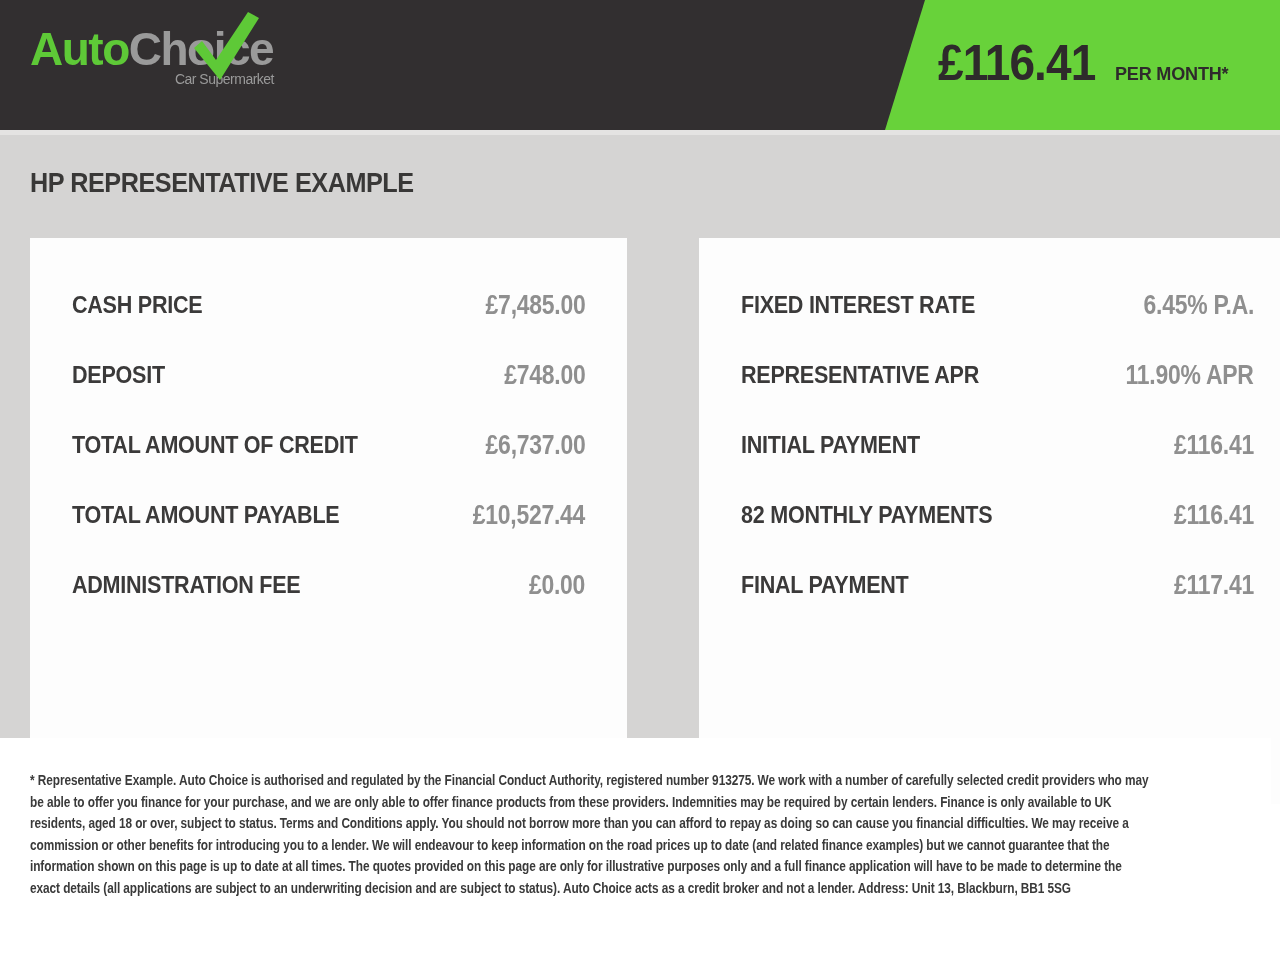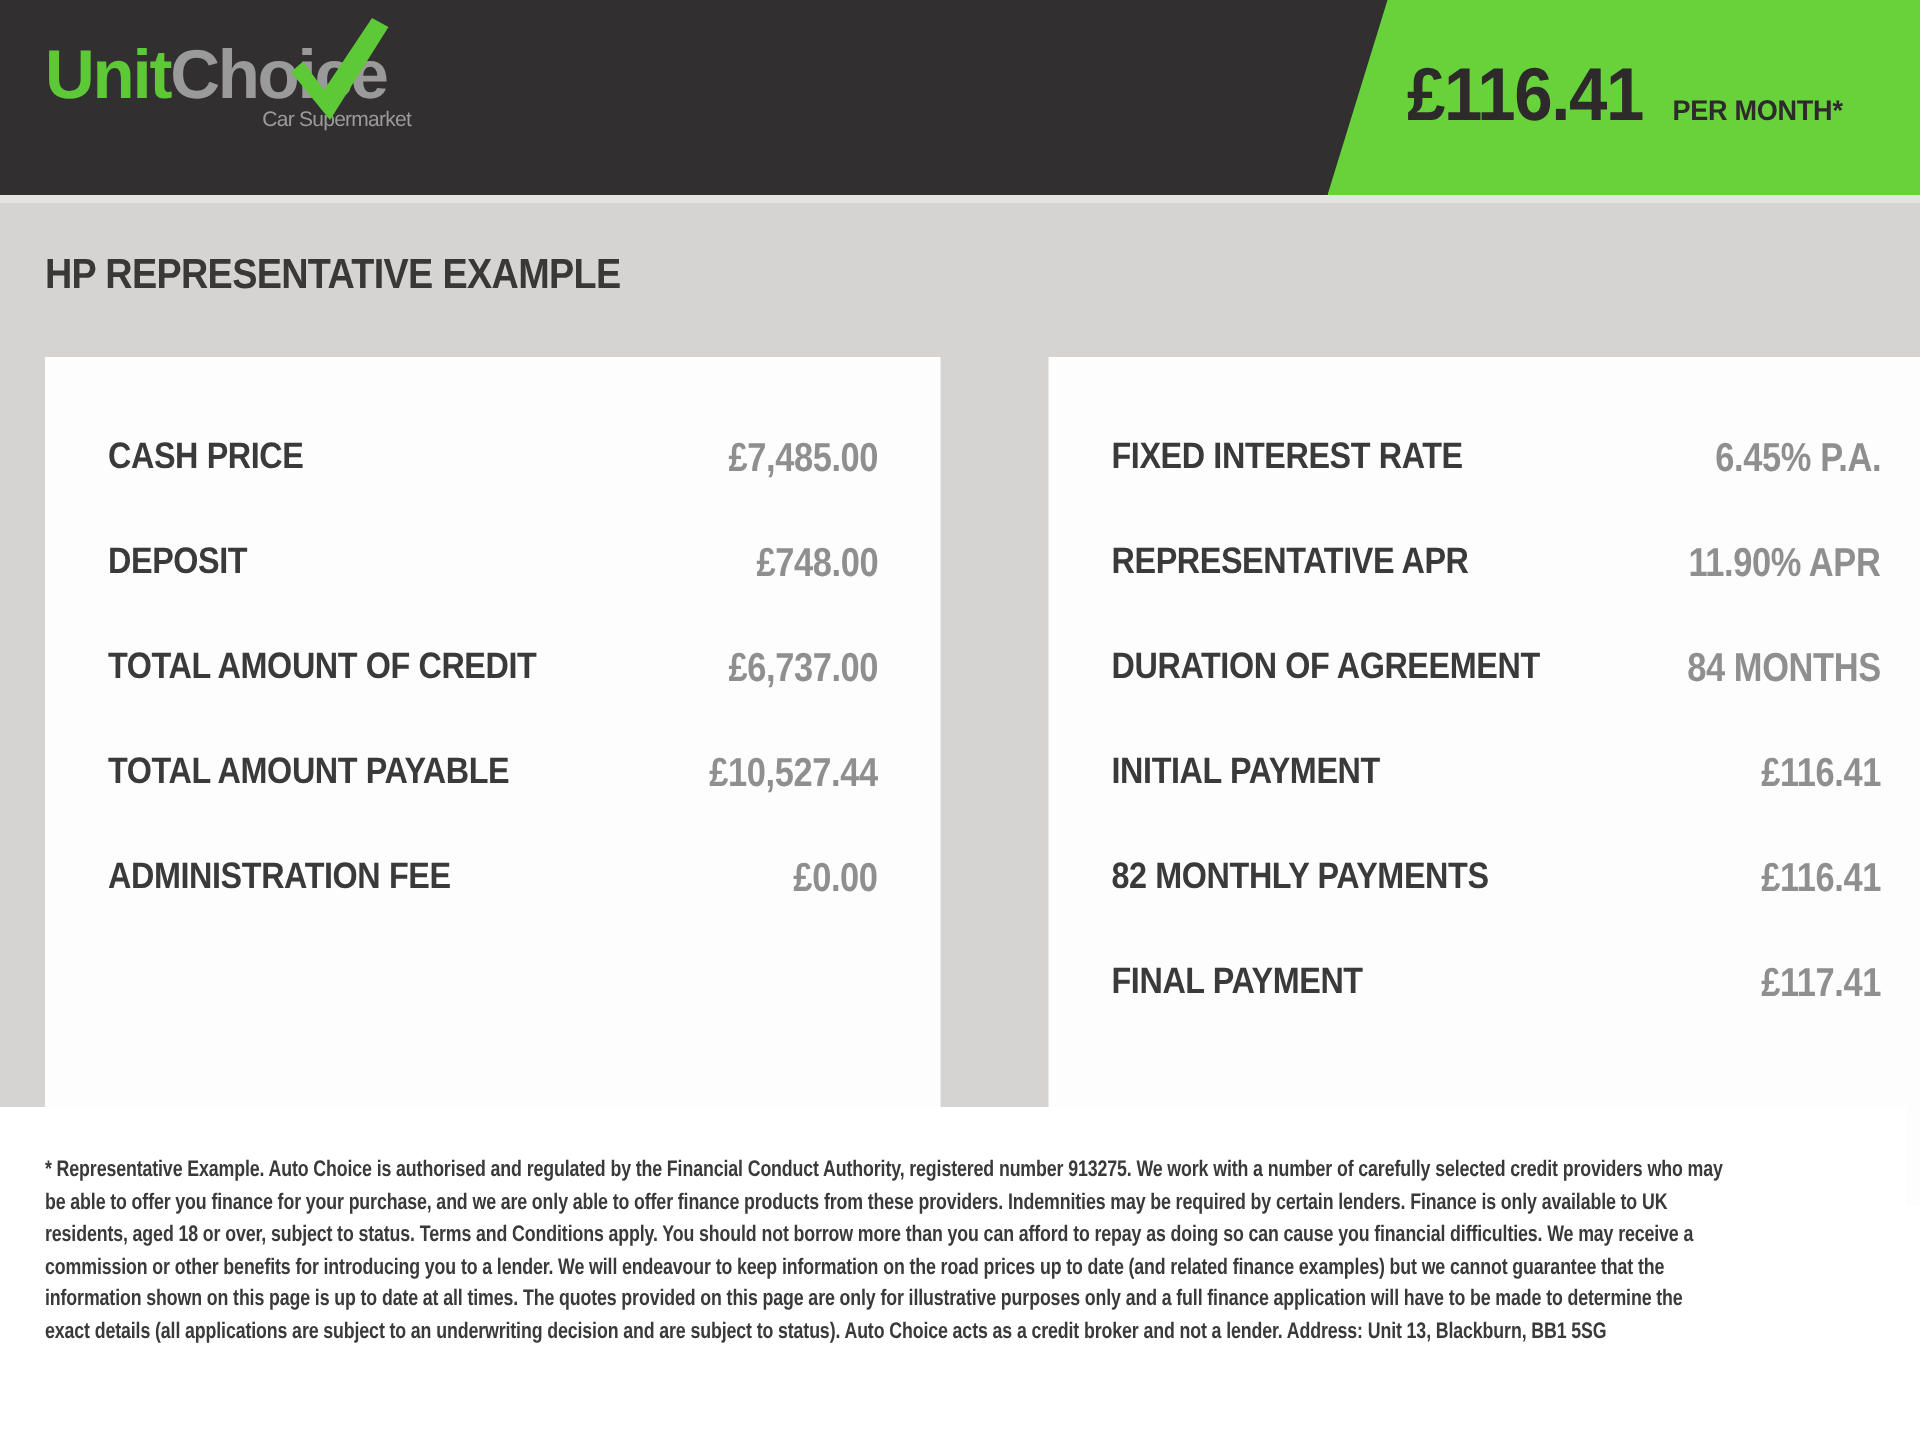--- a/index.html
+++ b/index.html
@@ -45,21 +45,21 @@
 </style>
 </head>
 <body>
 
 <div class="page">
 
   <div class="header">
 
     <div class="logo">
       <div class="logo-main">
-        <span class="logo-auto">Unit</span><span class="logo-choice">Choice</span>
+        <span class="logo-auto">Auto</span><span class="logo-choice">Choice</span>
         <svg class="logo-check" viewBox="0 0 74 76">
           <path d="M6 40 L14 33 L28 52 L60 4 L71 10 L32 72 Z" fill="#5ec937"></path>
         </svg>
       </div>
       <div class="logo-tagline">Car Supermarket</div>
     </div>
 
     <div class="price-banner">
       <div class="price-inner">
         <span class="price-amount">£116.41</span>
@@ -98,24 +98,20 @@
   <div class="card right">
     <div class="frow">
       <span class="lbl">FIXED INTEREST RATE</span>
       <span class="val">6.45% P.A.</span>
     </div>
     <div class="frow">
       <span class="lbl">REPRESENTATIVE APR</span>
       <span class="val">11.90% APR</span>
     </div>
     <div class="frow">
-      <span class="lbl">DURATION OF AGREEMENT</span>
-      <span class="val">84 MONTHS</span>
-    </div>
-    <div class="frow">
       <span class="lbl">INITIAL PAYMENT</span>
       <span class="val">£116.41</span>
     </div>
     <div class="frow">
       <span class="lbl">82 MONTHLY PAYMENTS</span>
       <span class="val">£116.41</span>
     </div>
     <div class="frow">
       <span class="lbl">FINAL PAYMENT</span>
       <span class="val">£117.41</span>

